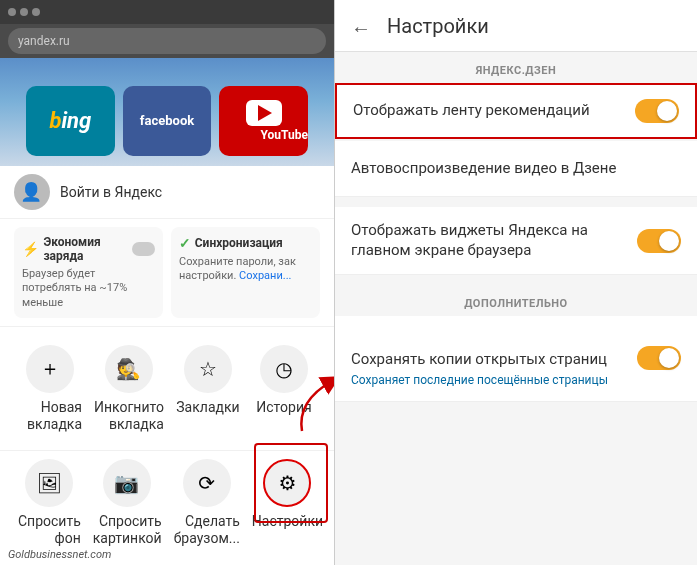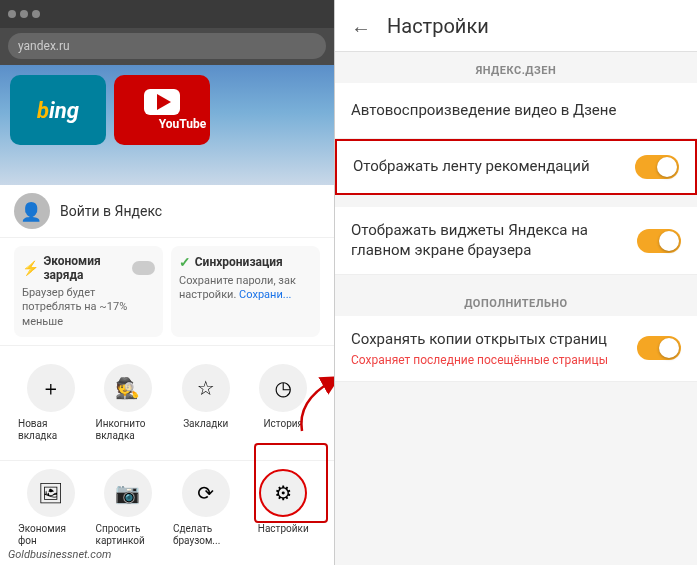--- a/index.html
+++ b/index.html
@@ -56,22 +56,22 @@
     .url-text {
       color: #ccc;
       font-size: 12px;
     }
 
     
     .bookmarks-area {
       background: linear-gradient(180deg, #5b8fc9 0%, #7ab0d8 40%, #c9d8e8 100%);
       height: 121px;
       display: flex;
-      align-items: flex-start;
-      padding: 10px 10px;
+      align-items: flex-end;
+      padding: 10px 26px;
       gap: 8px;
     }
     .bookmark-tile {
       width: 96px;
       height: 70px;
       border-radius: 10px;
       display: flex;
       align-items: center;
       justify-content: center;
       font-size: 13px;
@@ -200,23 +200,23 @@
       width: 48px; height: 48px;
       border-radius: 50%;
       background: #f0f0f0;
       display: flex; align-items: center; justify-content: center;
       font-size: 20px;
     }
     .action-icon-circle.highlighted {
       border: 2px solid #d00;
     }
     .action-label {
-      font-size: 10px;
+      font-size: 14px;
       color: #333;
-      text-align: left;
+      text-align: right;
       line-height: 1.2;
     }
 
     
     .quick-actions-2 {
       display: grid;
       grid-template-columns: repeat(4, 1fr);
       padding: 0 14px 10px;
       gap: 4px;
     }
@@ -299,21 +299,21 @@
     }
     .setting-text {
       flex: 1;
       font-size: 15px;
       color: #333;
       line-height: 1.3;
       padding-right: 12px;
     }
     .setting-subtext {
       font-size: 12px;
-      color: #ef4444;
+      color: #0369a1;
       margin-top: 3px;
     }
 
     
     .toggle {
       width: 44px;
       height: 24px;
       border-radius: 12px;
       display: flex;
       align-items: center;
@@ -354,20 +354,23 @@
       <span class="url-text">yandex.ru</span>
     </div>
   </div>
 
   <div class="bookmarks-area">
 
     <div class="bookmark-tile bookmark-bing">
       <span class="bing-logo"><span class="bing-b">b</span>ing</span>
     </div>
 
+    <div class="bookmark-tile bookmark-facebook">
+      <span>facebook</span>
+    </div>
 
     <div class="bookmark-tile bookmark-youtube">
       <div class="youtube-icon">
         <div class="youtube-triangle"></div>
       </div>
       <span class="youtube-label">YouTube</span>
     </div>
   </div>
 
   <div class="profile-row">
@@ -408,21 +411,21 @@
     </div>
     <div class="action-item">
       <div class="action-icon-circle">◷</div>
       <span class="action-label">История</span>
     </div>
   </div>
 
   <div class="quick-actions-2">
     <div class="action-item">
       <div class="action-icon-circle">🖼</div>
-      <span class="action-label">Экономия фон</span>
+      <span class="action-label">Спросить фон</span>
     </div>
     <div class="action-item">
       <div class="action-icon-circle">📷</div>
       <span class="action-label">Спросить картинкой</span>
     </div>
     <div class="action-item">
       <div class="action-icon-circle">⟳</div>
       <span class="action-label">Сделать браузом...</span>
     </div>
     <div class="action-item">
@@ -451,47 +454,47 @@
 
   <div class="settings-header">
     <span class="back-arrow">←</span>
     <span class="settings-title">Настройки</span>
   </div>
 
   <div class="settings-body">
 
     <div class="section-label">ЯНДЕКС.ДЗЕН</div>
 
-    <div class="setting-item">
-      <span class="setting-text">Автовоспроизведение видео в Дзене</span>
-    </div>
-
     <div class="setting-item highlighted" style="border: 2px solid #cc0000; margin: 0 0 2px 0;">
       <span class="setting-text">Отображать ленту рекомендаций</span>
       <div class="toggle on">
         <div class="toggle-knob"></div>
       </div>
     </div>
 
+    <div class="setting-item">
+      <span class="setting-text">Автовоспроизведение видео в Дзене</span>
+    </div>
+
     <div class="divider"></div>
 
 
     <div class="setting-item">
       <span class="setting-text">Отображать виджеты Яндекса на главном экране браузера</span>
       <div class="toggle on">
         <div class="toggle-knob"></div>
       </div>
     </div>
 
     <div class="divider"></div>
 
     <div class="section-label">ДОПОЛНИТЕЛЬНО</div>
 
     <div class="setting-item">
-      <div style="flex:1; padding-right:12px;">
+      <div style="flex:1; padding-right:12px;margin-top:20px;">
         <div class="setting-text">Сохранять копии открытых страниц</div>
         <div class="setting-subtext">Сохраняет последние посещённые страницы</div>
       </div>
       <div class="toggle on">
         <div class="toggle-knob"></div>
       </div>
     </div>
 
   </div>
 </div>

